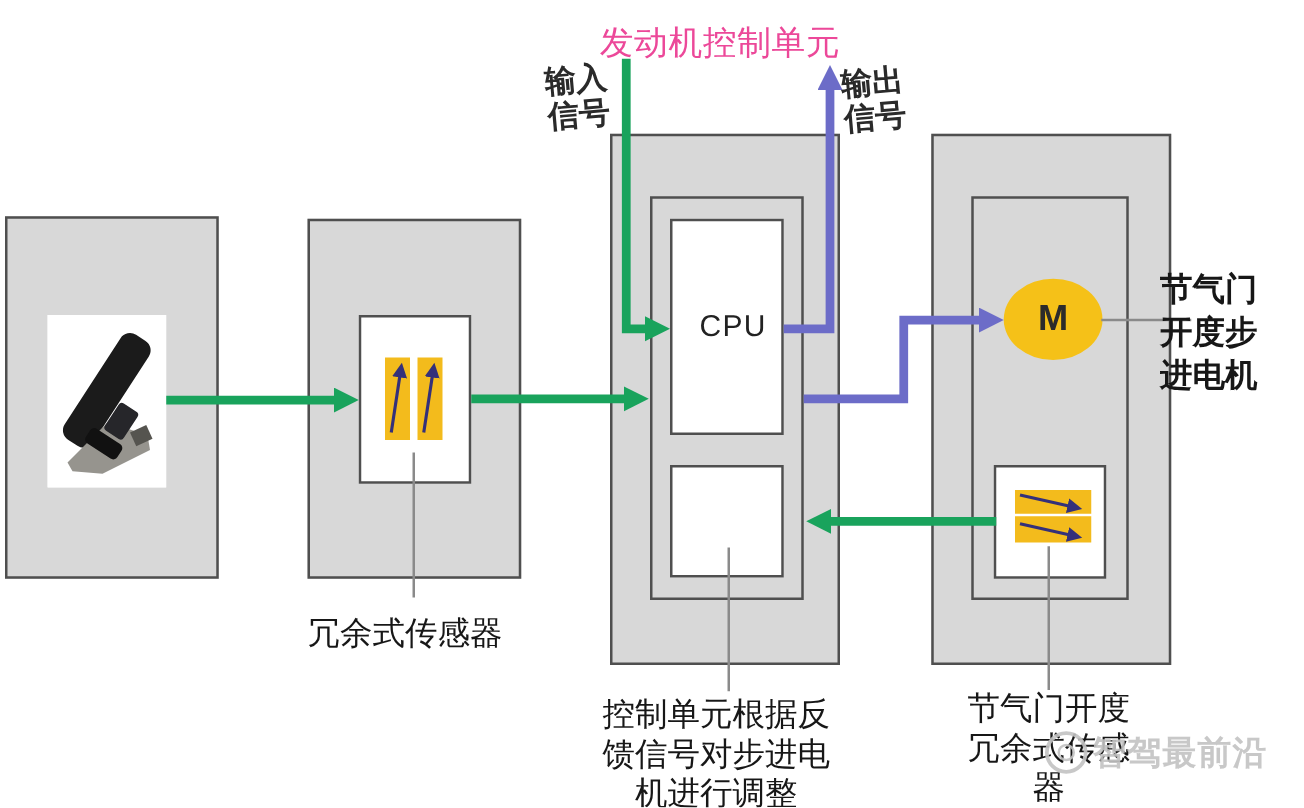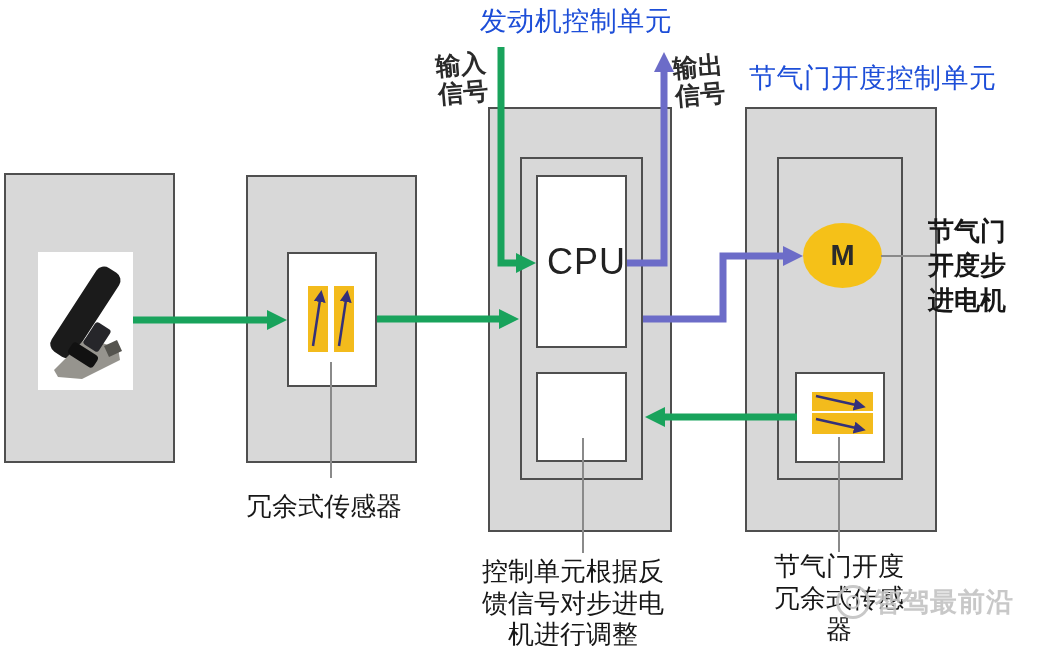--- a/index.html
+++ b/index.html
@@ -6,25 +6,25 @@
   .stage{
     position:relative;width:1043px;height:646px;background:#ffffff;overflow:hidden;
     font-family:"Liberation Sans","DejaVu Sans",sans-serif;color:#1f1f1f;
   }
   .box{position:absolute;background:#d8d8d8;border:2px solid #4f4f4f;box-sizing:border-box;}
   .white-box{position:absolute;background:#ffffff;border:2px solid #4f4f4f;box-sizing:border-box;}
   .plain-white{position:absolute;background:#ffffff;box-sizing:border-box;}
   .overlay{position:absolute;left:0;top:0;width:1043px;height:646px;pointer-events:none;}
   .txt{position:absolute;line-height:1.2;}
   .ml{white-space:pre-line;}
-  .title{font-size:27px;font-weight:500;letter-spacing:0.5px;color:#1d4ed8;}
+  .title{font-size:27px;font-weight:500;letter-spacing:0.5px;color:#ec4899;margin-top:13px;}
   .caption{font-size:26px;font-weight:500;color:#171717;line-height:1.22;}
   .signal{font-size:25px;font-weight:700;line-height:1.1;color:#2a2a2a;transform:rotate(-5deg);}
   .cpu-box-label{position:absolute;left:536px;top:175px;width:101px;height:173px;
-    display:flex;align-items:center;justify-content:center;font-size:36px;font-weight:500;
+    display:flex;align-items:center;justify-content:center;font-size:24px;font-weight:500;
     letter-spacing:1px;color:#222;}
   .motor{position:absolute;left:803px;top:223px;width:79px;height:65px;border-radius:50%;
     background:#f5c118;display:flex;align-items:center;justify-content:center;
     font-size:29px;font-weight:700;color:#2b2b2b;}
   .watermark{position:absolute;left:836px;top:584px;display:flex;align-items:center;gap:4px;
     color:#c3c3c3;opacity:0.9;z-index:8;}
   .watermark-text{font-size:27px;font-weight:700;letter-spacing:1px;}
   .wm-ring{width:28px;height:28px;border:3px solid #c3c3c3;border-radius:50%;
     display:flex;align-items:center;justify-content:center;}
   .wm-dot{width:10px;height:10px;border:2px solid #c3c3c3;border-radius:50%;}
@@ -115,21 +115,20 @@
   <div class="lbl-layer">
 
     <div class="txt title" style="left:478px;top:5px;width:196px;text-align:center;">发动机控制单元</div>
 
     <div class="txt signal ml" style="left:437px;top:51px;">输入
 信号</div>
 
     <div class="txt signal ml" style="left:674px;top:53px;">输出
 信号</div>
 
-    <div class="txt title" style="left:749px;top:62px;width:248px;">节气门开度控制单元</div>
 
 
     <div class="cpu-box-label">CPU</div>
 
     <div class="txt caption ml" style="left:928px;top:214px;line-height:1.32;font-weight:bold;">节气门
 开度步
 进电机</div>
 
     <div class="txt caption" style="left:246px;top:491px;">冗余式传感器</div>
 

